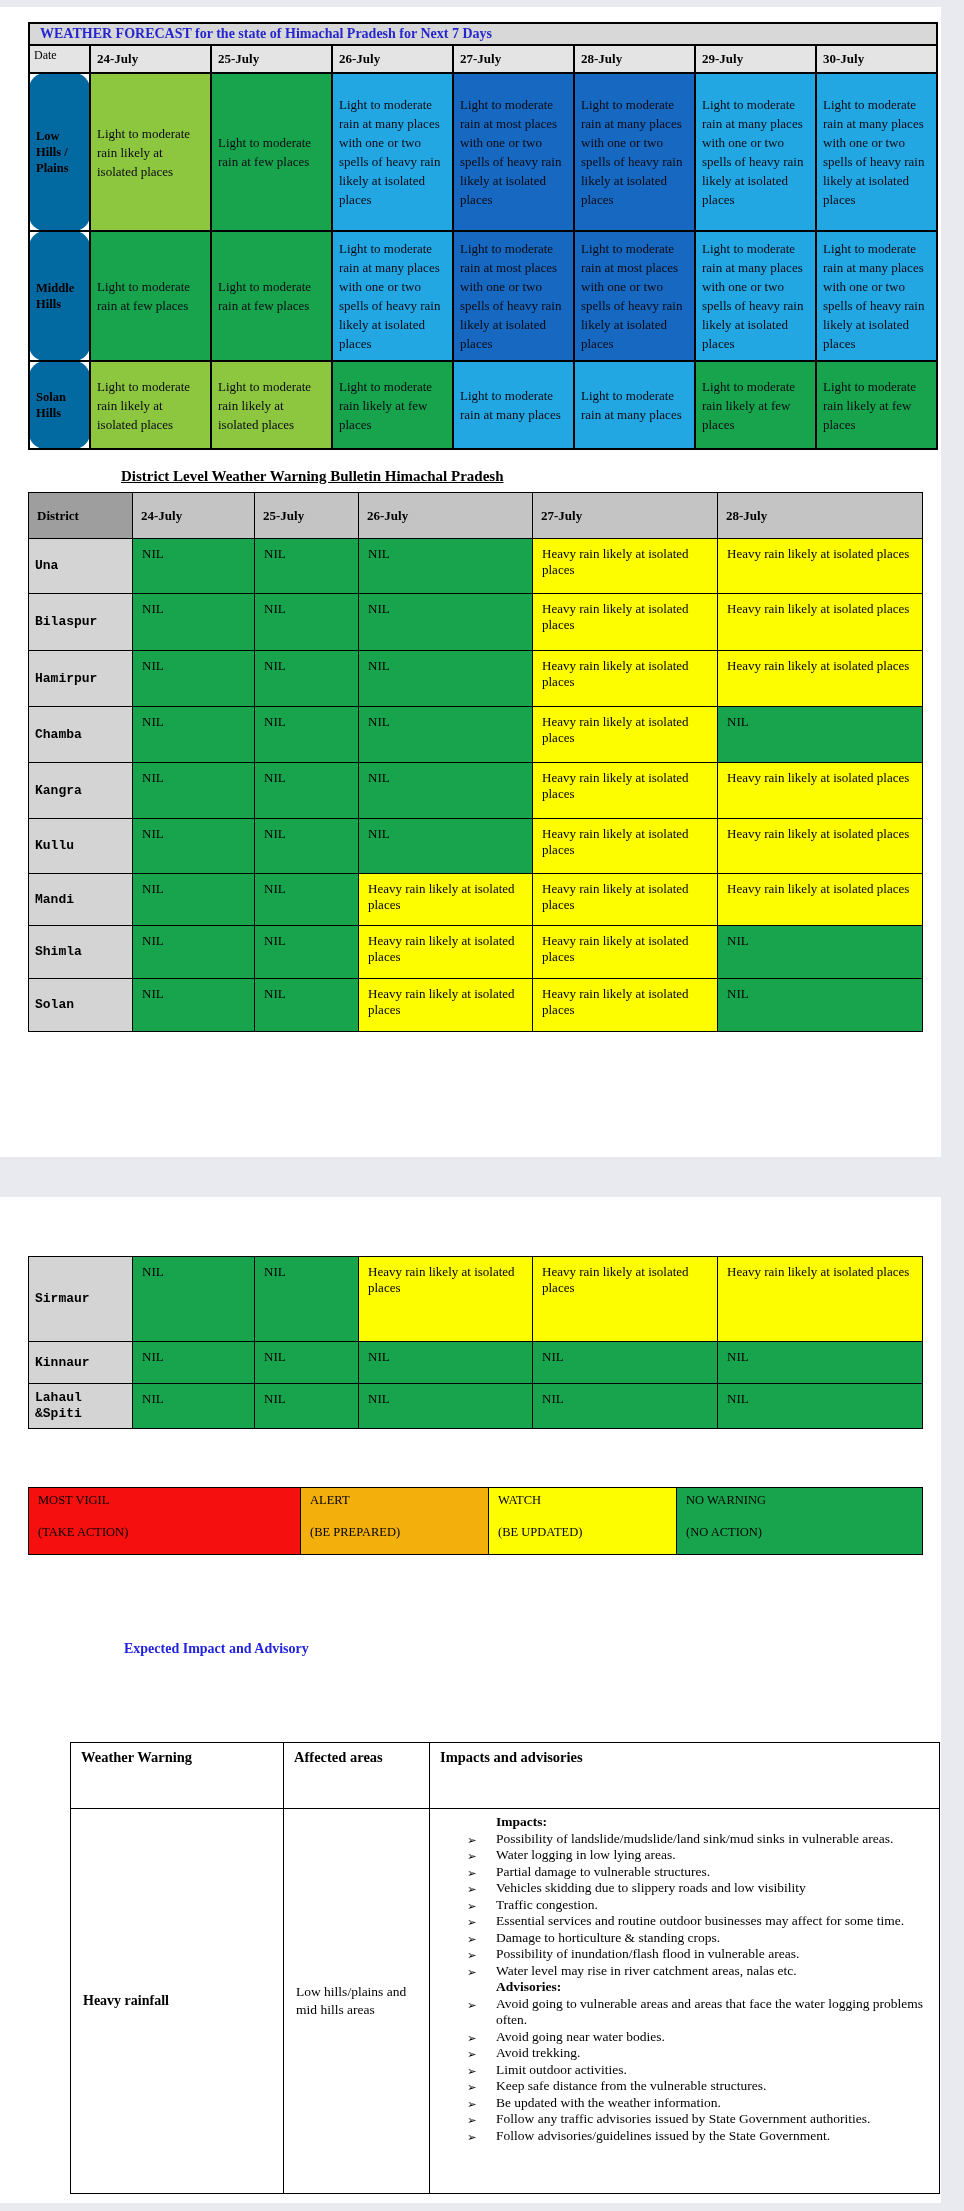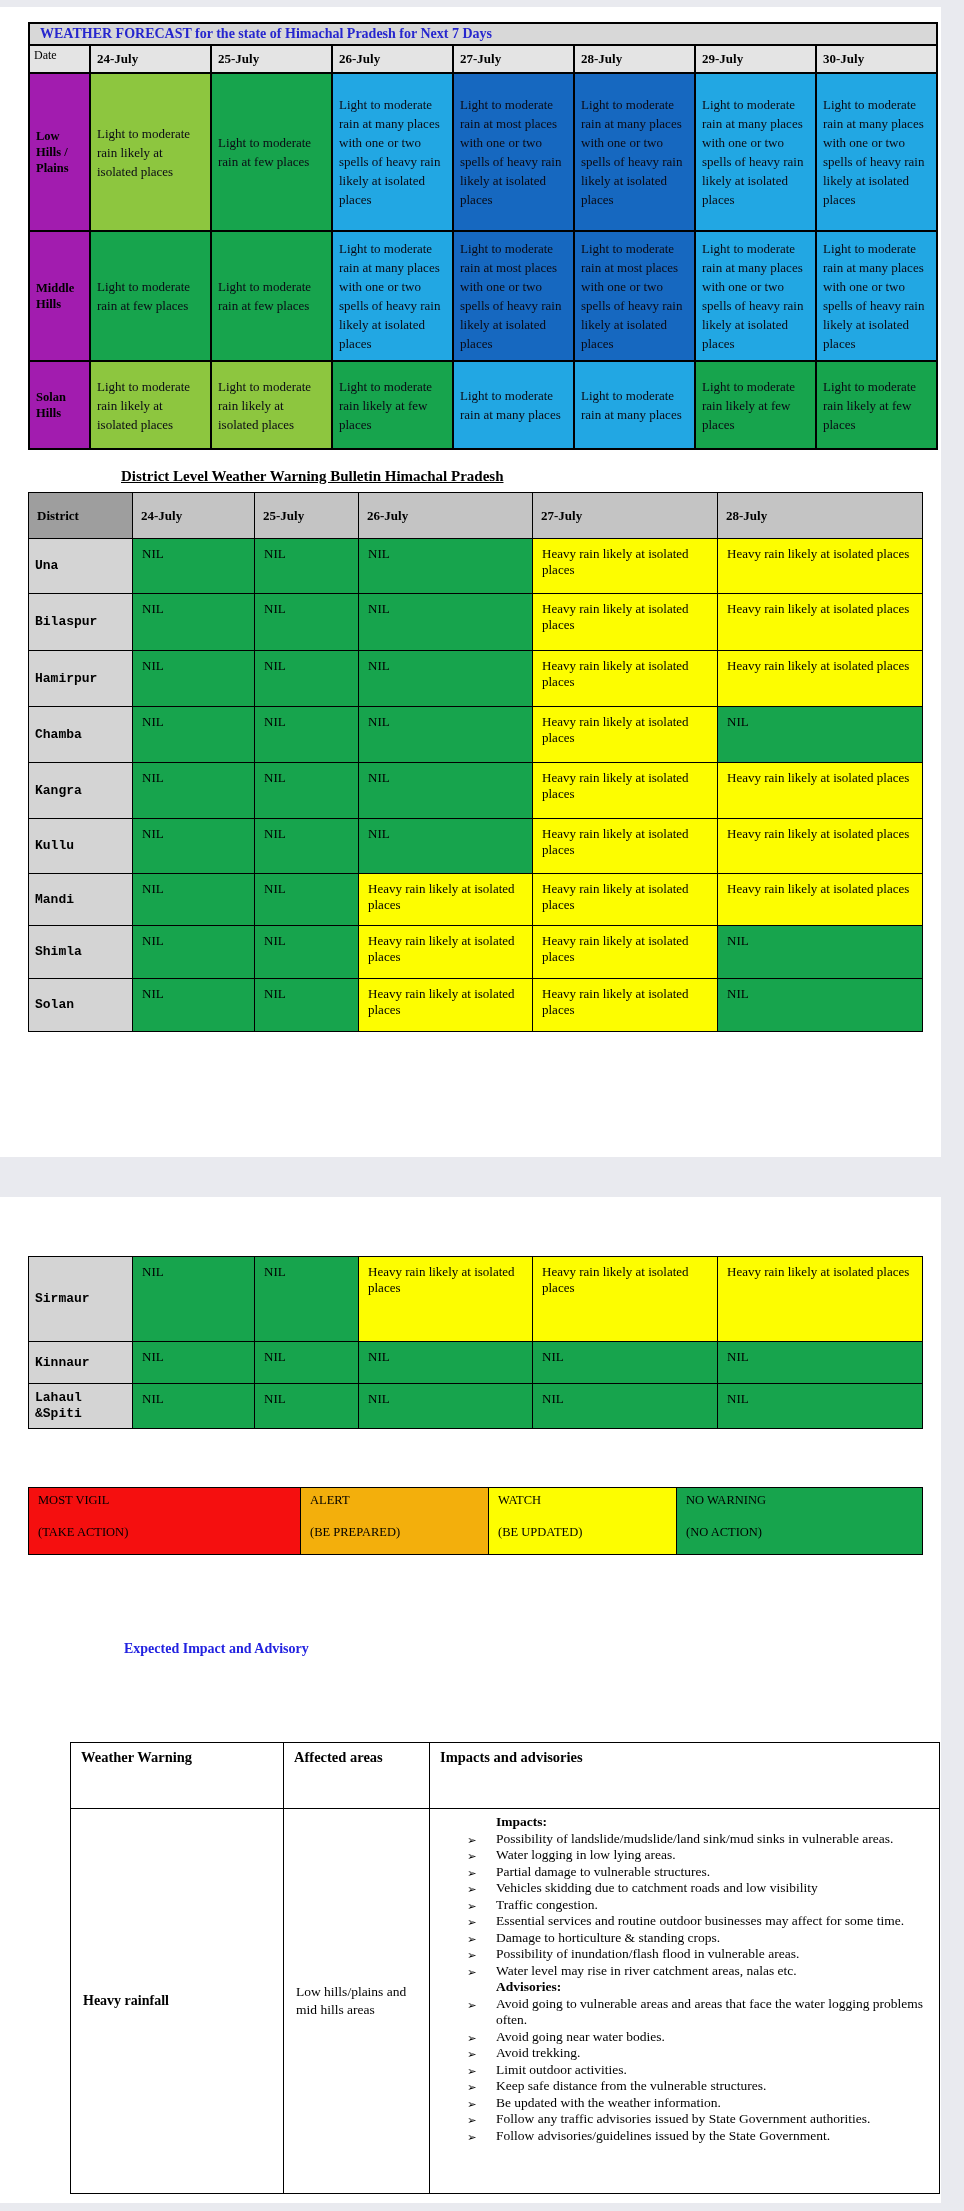--- a/index.html
+++ b/index.html
@@ -19,22 +19,22 @@
   #forecast-table{position:absolute;left:28px;top:15px;width:908px;}
   #forecast-table td{border:2px solid #000;}
   .f-title-cell{background:#D8D8D8;height:20px;font-weight:bold;font-size:14px;
     color:#2626CE;padding:0 0 0 10px;vertical-align:middle;}
   .f-head-row td{height:22px;background:#E4E4E4;font-weight:bold;font-size:13px;
     padding:1px 6px;vertical-align:middle;}
   td.f-date-label{font-weight:normal;font-size:12px;vertical-align:top;padding:2px 4px;}
   .f-body-row-0{height:158px;}
   .f-body-row-1{height:130px;}
   .f-body-row-2{height:88px;}
-  .f-row-label{background:#a21caf;font-weight:bold;font-size:12.5px;line-height:16px;
-    padding:3px 3px 3px 6px;vertical-align:middle;}
+  .f-row-label{background:#0369a1;font-weight:bold;font-size:12.5px;line-height:16px;
+    padding:3px 3px 3px 6px;vertical-align:middle;border-radius:16px;}
   .f-cell{font-size:13px;line-height:19px;padding:3px 6px;vertical-align:middle;color:#0A0A14;}
 
   
   #district-title{position:absolute;left:121px;top:461px;font-size:15px;font-weight:bold;
     text-decoration:underline;}
   #district-table{position:absolute;left:28px;top:485px;width:894px;}
   #district-table2{position:absolute;left:28px;top:59px;width:894px;}
   .d-head-row td{height:41px;background:#C4C4C4;font-weight:bold;font-size:13px;
     padding:2px 8px;vertical-align:middle;}
   td.d-corner{background:#9E9E9E;}
@@ -311,21 +311,21 @@
       </tr>
       <tr class="imp-body-row" id="impact-body-row">
         <td class="imp-warning">Heavy rainfall</td>
         <td class="imp-areas">Low hills/plains and mid hills areas</td>
         <td class="imp-adv">
           <div class="adv-title">Impacts:</div>
           <ul class="adv" id="impacts-list">
               <li class="adv-item"><span class="blt">➢</span><span class="t">Possibility of landslide/mudslide/land sink/mud sinks in vulnerable areas.</span></li>
               <li class="adv-item"><span class="blt">➢</span><span class="t">Water logging in low lying areas.</span></li>
               <li class="adv-item"><span class="blt">➢</span><span class="t">Partial damage to vulnerable structures.</span></li>
-              <li class="adv-item"><span class="blt">➢</span><span class="t">Vehicles skidding due to catchment roads and low visibility</span></li>
+              <li class="adv-item"><span class="blt">➢</span><span class="t">Vehicles skidding due to slippery roads and low visibility</span></li>
               <li class="adv-item"><span class="blt">➢</span><span class="t">Traffic congestion.</span></li>
               <li class="adv-item"><span class="blt">➢</span><span class="t">Essential services and routine outdoor businesses may affect for some time.</span></li>
               <li class="adv-item"><span class="blt">➢</span><span class="t">Damage to horticulture &amp; standing crops.</span></li>
               <li class="adv-item"><span class="blt">➢</span><span class="t">Possibility of inundation/flash flood in vulnerable areas.</span></li>
               <li class="adv-item"><span class="blt">➢</span><span class="t">Water level may rise in river catchment areas, nalas etc.</span></li>
             </ul>
           <div class="adv-title">Advisories:</div>
           <ul class="adv" id="advisories-list">
               <li class="adv-item"><span class="blt">➢</span><span class="t">Avoid going to vulnerable areas and areas that face the water logging problems often.</span></li>
               <li class="adv-item"><span class="blt">➢</span><span class="t">Avoid going near water bodies.</span></li>

